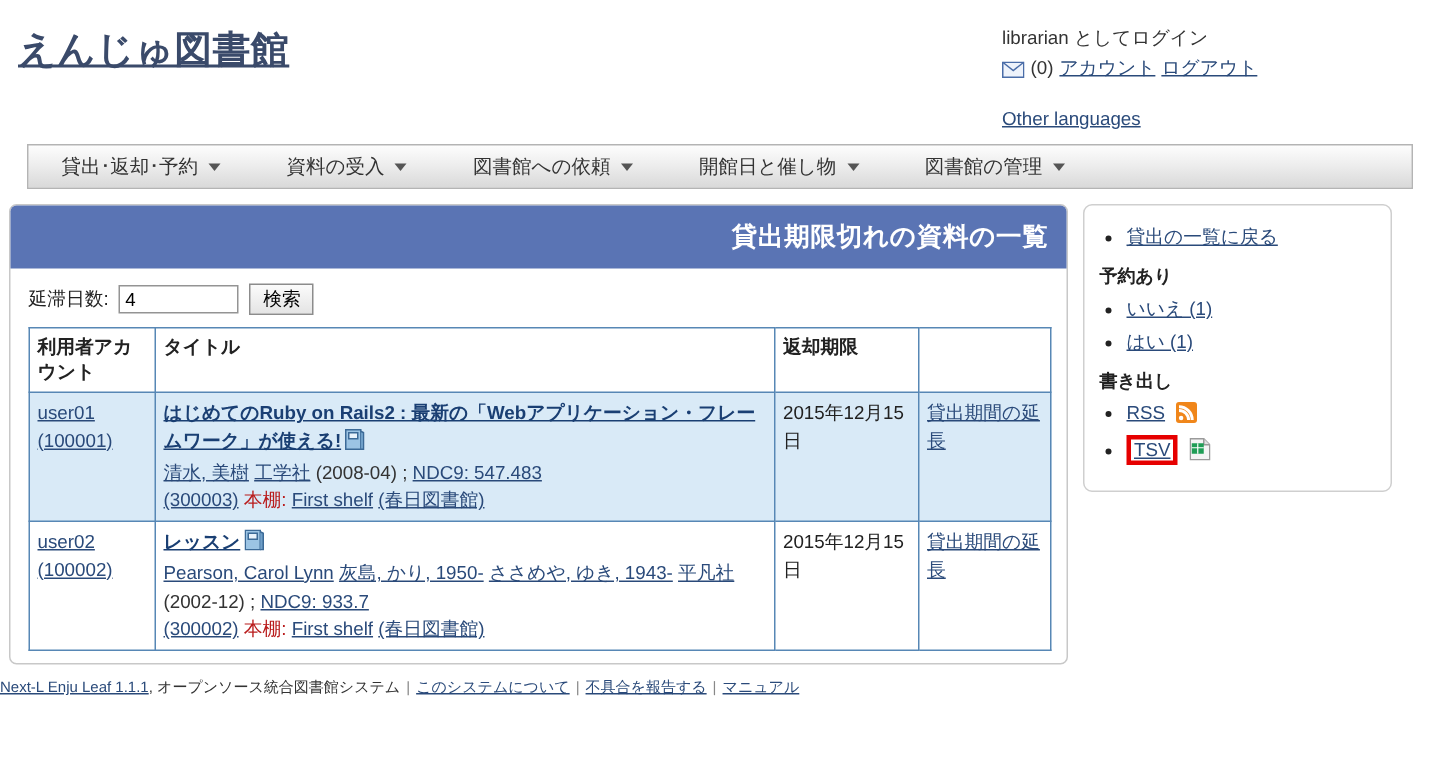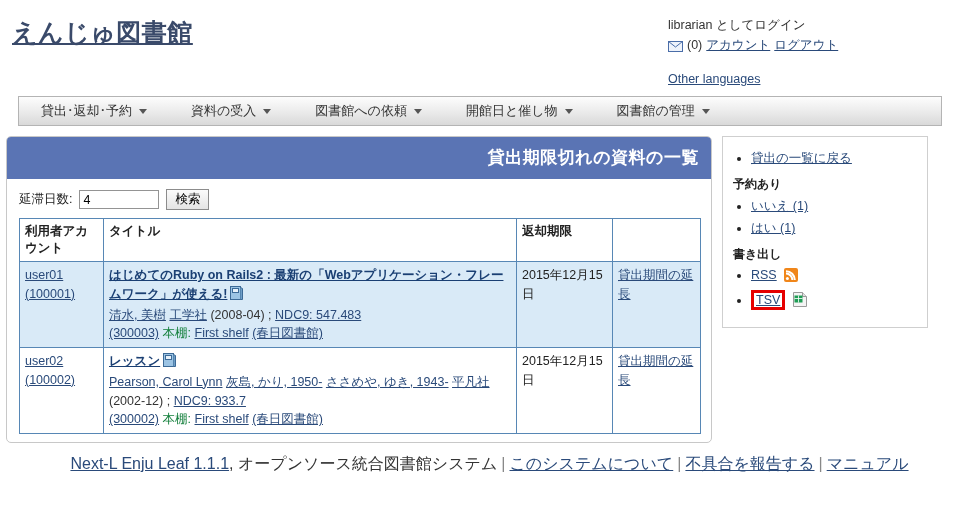--- a/index.html
+++ b/index.html
@@ -77,36 +77,36 @@
   .col-title { width:unset; }
   .col-due  { width:96px; }
   .col-act  { width:88px; }
   tr.odd td { background:#d9eaf7; }
   td { font-size:12.5px; line-height:1.5; }
   .acct-line { display:block; }
   .item-title { font-weight:bold; color:#1a3f73; }
   .book-icon { display:inline-block; vertical-align:-2px; margin-left:3px; }
   .meta { color:#333; }
   .meta a { color:#2a4a7a; }
-  .plain { text-decoration:none; color:#15803d;text-align:center; }
+  .plain { text-decoration:none; color:#b91c1c;text-align:center; }
 
   
   .sidebar {
     width:206px; background:#fff;
-    border:1px solid #cfcfcf; border-radius:0;
+    border:1px solid #cfcfcf; border-radius:6px;
     padding:8px 10px 12px 10px;
   }
   .sidebar ul { list-style:disc; margin:4px 0 2px 0; padding-left:18px; }
   .sidebar li { font-size:12.5px; margin:5px 0; }
   .sidebar h3 { font-size:12px; font-weight:bold; margin:9px 0 2px 0; color:#222; }
   .icon-inline { display:inline-block; vertical-align:-3px; margin-left:4px; }
   .tsv-wrap { display:inline-block; border:3px solid #e60000; padding:0 2px; line-height:1.15; }
 
   
-  .footer { padding:8px 0 0 19px; font-size:16px; color:#333; line-height:1.6;text-align:center; }
+  .footer { padding:8px 0 0 0; font-size:10px; color:#333; line-height:1.6; }
   .footer .sep { color:#888; padding:0 4px; }
 </style>
 </head>
 <body>
 
 <div class="page-header">
   <a href="#" class="site-title">えんじゅ図書館</a>
 
   <div class="user-box">
     <div>librarian としてログイン</div>

